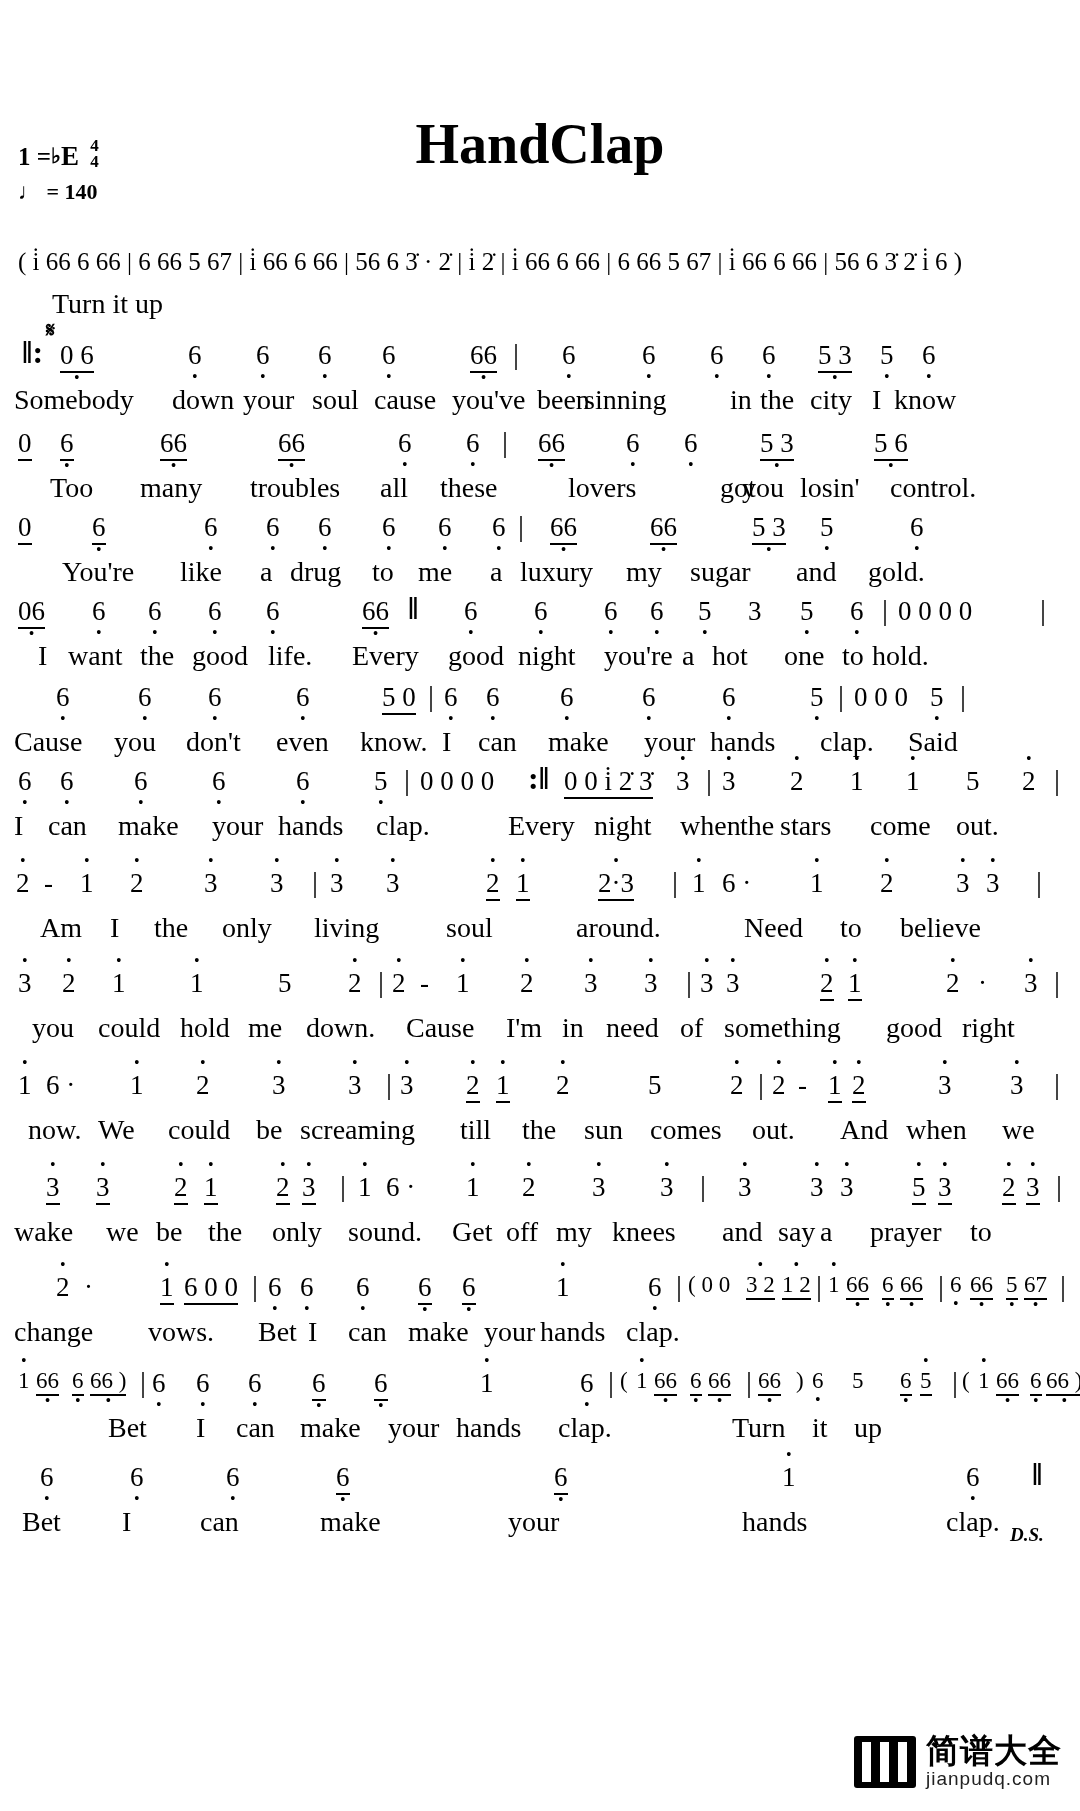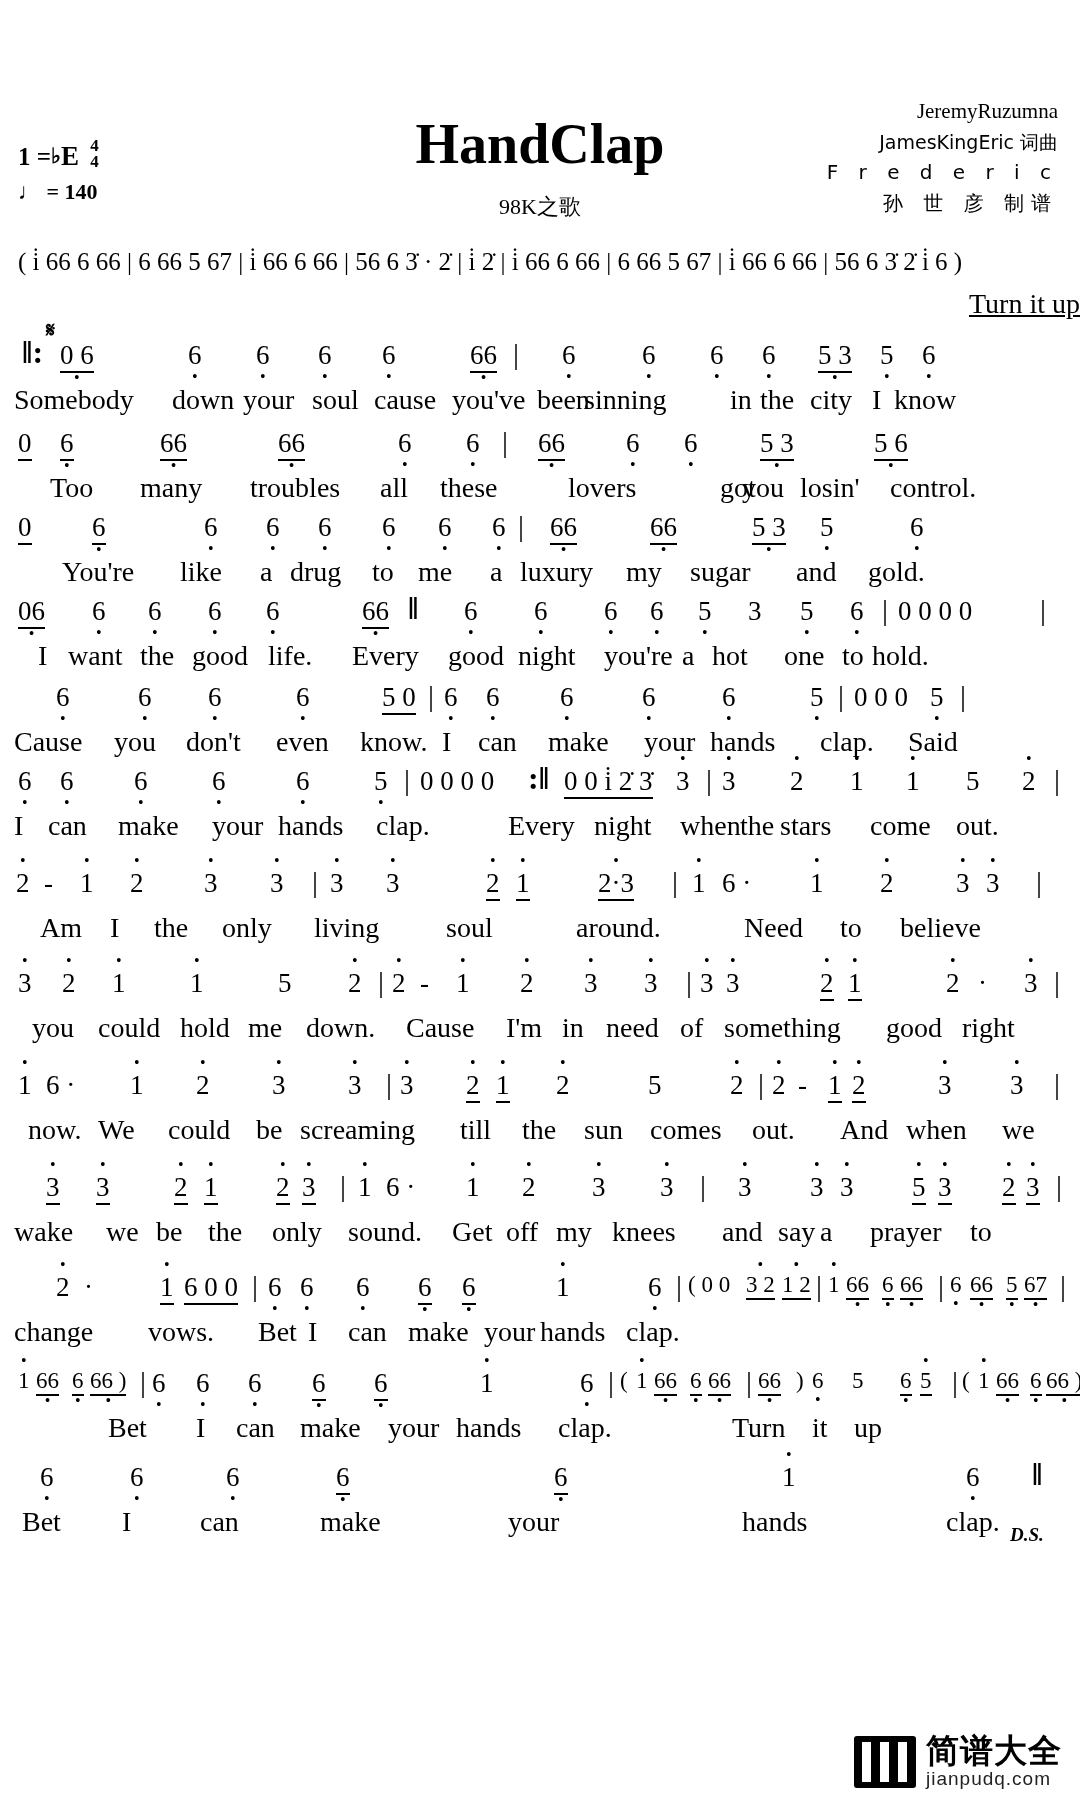--- a/index.html
+++ b/index.html
@@ -98,32 +98,25 @@
         <span>4</span>
       </span>
     </div>
     <div class="tempo-line">
       <span class="qn">♩</span>
       <span>= 140</span>
     </div>
   </div>
 
   <div class="title">HandClap</div>
-  <div class="subtitle">98K之歌</div>
-
-  <div class="credits">
-    <div>JeremyRuzumna</div>
-    <div class="cjk">JamesKingEric 词曲</div>
-    <div class="nameline">F r e d e r i c</div>
-    <div class="nameline">孙 世 彦 制谱</div>
-  </div>
+
 
   <div class="row" style="top:248px;">
     <div class="notes" style="font-size:25px;padding-left:18px;">( i̇ 66 6 66 | 6 66 5 67 | i̇ 66 6 66 | 56 6 3̇ · 2̇ | i̇ 2̇ | i̇ 66 6 66 | 6 66 5 67 | i̇ 66 6 66 | 56 6 3̇ 2̇ i̇ 6 )</div>
-    <div class="lyr" style="text-align:right;padding-left:40px;margin-top:-4px;text-decoration:underline;">Turn it up</div>
+    <div class="lyr" style="text-align:left;padding-left:52px;margin-top:-4px;">Turn it up</div>
   </div>
 
   <div class="row" style="top:340px;">
     <span class="segno" style="left:46px;top:-22px;">𝄋</span>
     <div class="notes">
       <span class="n rep" style="left:22px;top:-6px;">‖:</span>
       <span class="n" style="left:60px;"><span class="u1 dotd">0 6</span></span>
       <span class="n" style="left:188px;"><span class="dotd">6</span></span>
       <span class="n" style="left:256px;"><span class="dotd">6</span></span>
       <span class="n" style="left:318px;"><span class="dotd">6</span></span>

